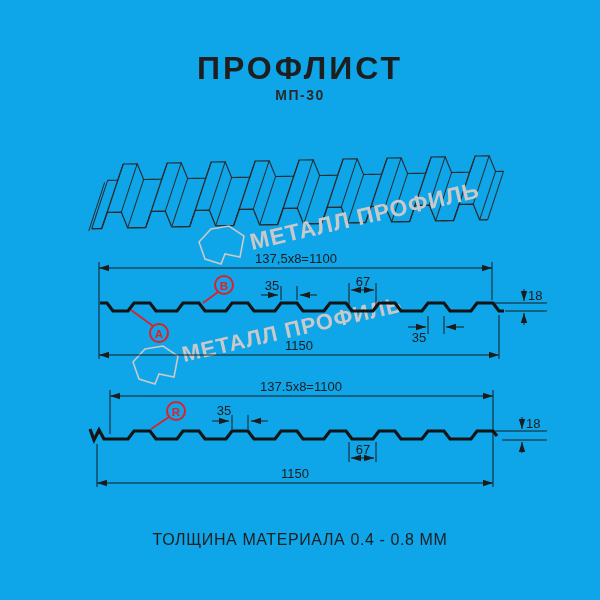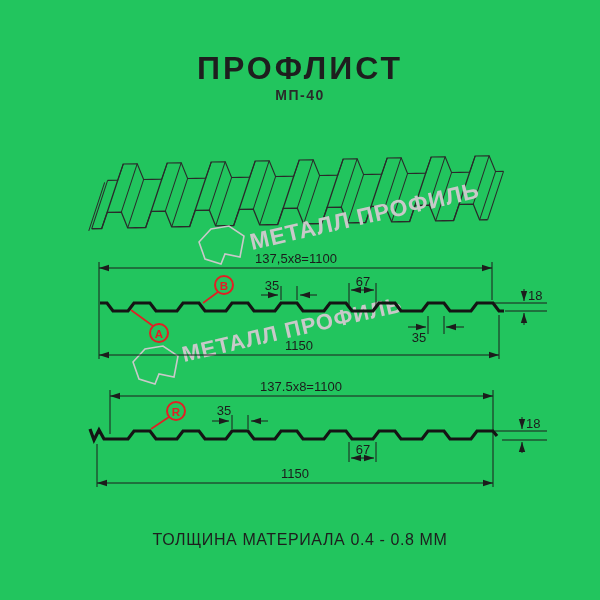--- a/index.html
+++ b/index.html
@@ -1,16 +1,16 @@
 <!DOCTYPE html>
 <html><head>
 <meta charset="utf-8">
 <style>
   html,body{margin:0;padding:0;background:#ffffff;}
-  .canvas{position:relative;width:600px;height:600px;background:#22c55e;overflow:hidden;
+  .canvas{position:relative;width:600px;height:600px;background:#0ea5e9;overflow:hidden;
           font-family:"Liberation Sans",sans-serif;color:#1e1e1e;}
   .title{position:absolute;top:50px;left:0;width:600px;text-align:center;
          font-size:32px;font-weight:800;letter-spacing:3px;color:#1e1e1e;}
   .subtitle{position:absolute;top:87px;left:0;width:600px;text-align:center;
             font-size:14px;font-weight:600;letter-spacing:1.5px;color:#2a2a2a;}
   .footer{position:absolute;top:531px;left:0;width:600px;text-align:center;
           font-size:16px;font-weight:500;letter-spacing:0.6px;color:#1e1e1e;}
   svg.diagram{position:absolute;top:0;left:0;}
   .ln{stroke:#1c1c1c;stroke-width:1;fill:none;}
   .profile{stroke:#141414;stroke-width:3.2;fill:none;stroke-linejoin:miter;}
@@ -20,21 +20,21 @@
   .redtxt{font-family:"Liberation Sans",sans-serif;font-size:11.5px;font-weight:bold;fill:#e31e24;}
   .wm{stroke:#c9c9c9;stroke-width:1.6;fill:none;}
   .wmtxt{font-family:"Liberation Sans",sans-serif;font-weight:bold;fill:#c9c9c9;letter-spacing:1px;}
 </style>
 </head>
 <body>
 
 <div class="canvas">
 
   <div class="title">ПРОФЛИСТ</div>
-  <div class="subtitle">МП-40</div>
+  <div class="subtitle">МП-30</div>
 
   <svg class="diagram" width="600" height="600" viewBox="0 0 600 600">
     <defs>
       <marker id="arr" viewBox="0 0 10 8" refX="10" refY="4" markerWidth="11" markerHeight="8" orient="auto-start-reverse">
         <path d="M0,0.8 L10,4 L0,7.2 Z" fill="#1c1c1c"></path>
       </marker>
     </defs>
 
     <g transform="rotate(-1.3 300 195)">
       <path class="sheet" d="M108,176 h10 l6,-16 h14 l6,16 h8 h10 l6,-16 h14 l6,16 h8 h10 l6,-16 h14 l6,16 h8 h10 l6,-16 h14 l6,16 h8 h10 l6,-16 h14 l6,16 h8 h10 l6,-16 h14 l6,16 h8 h10 l6,-16 h14 l6,16 h8 h10 l6,-16 h14 l6,16 h8 h10 l6,-16 h14 l6,16 h8"></path>

